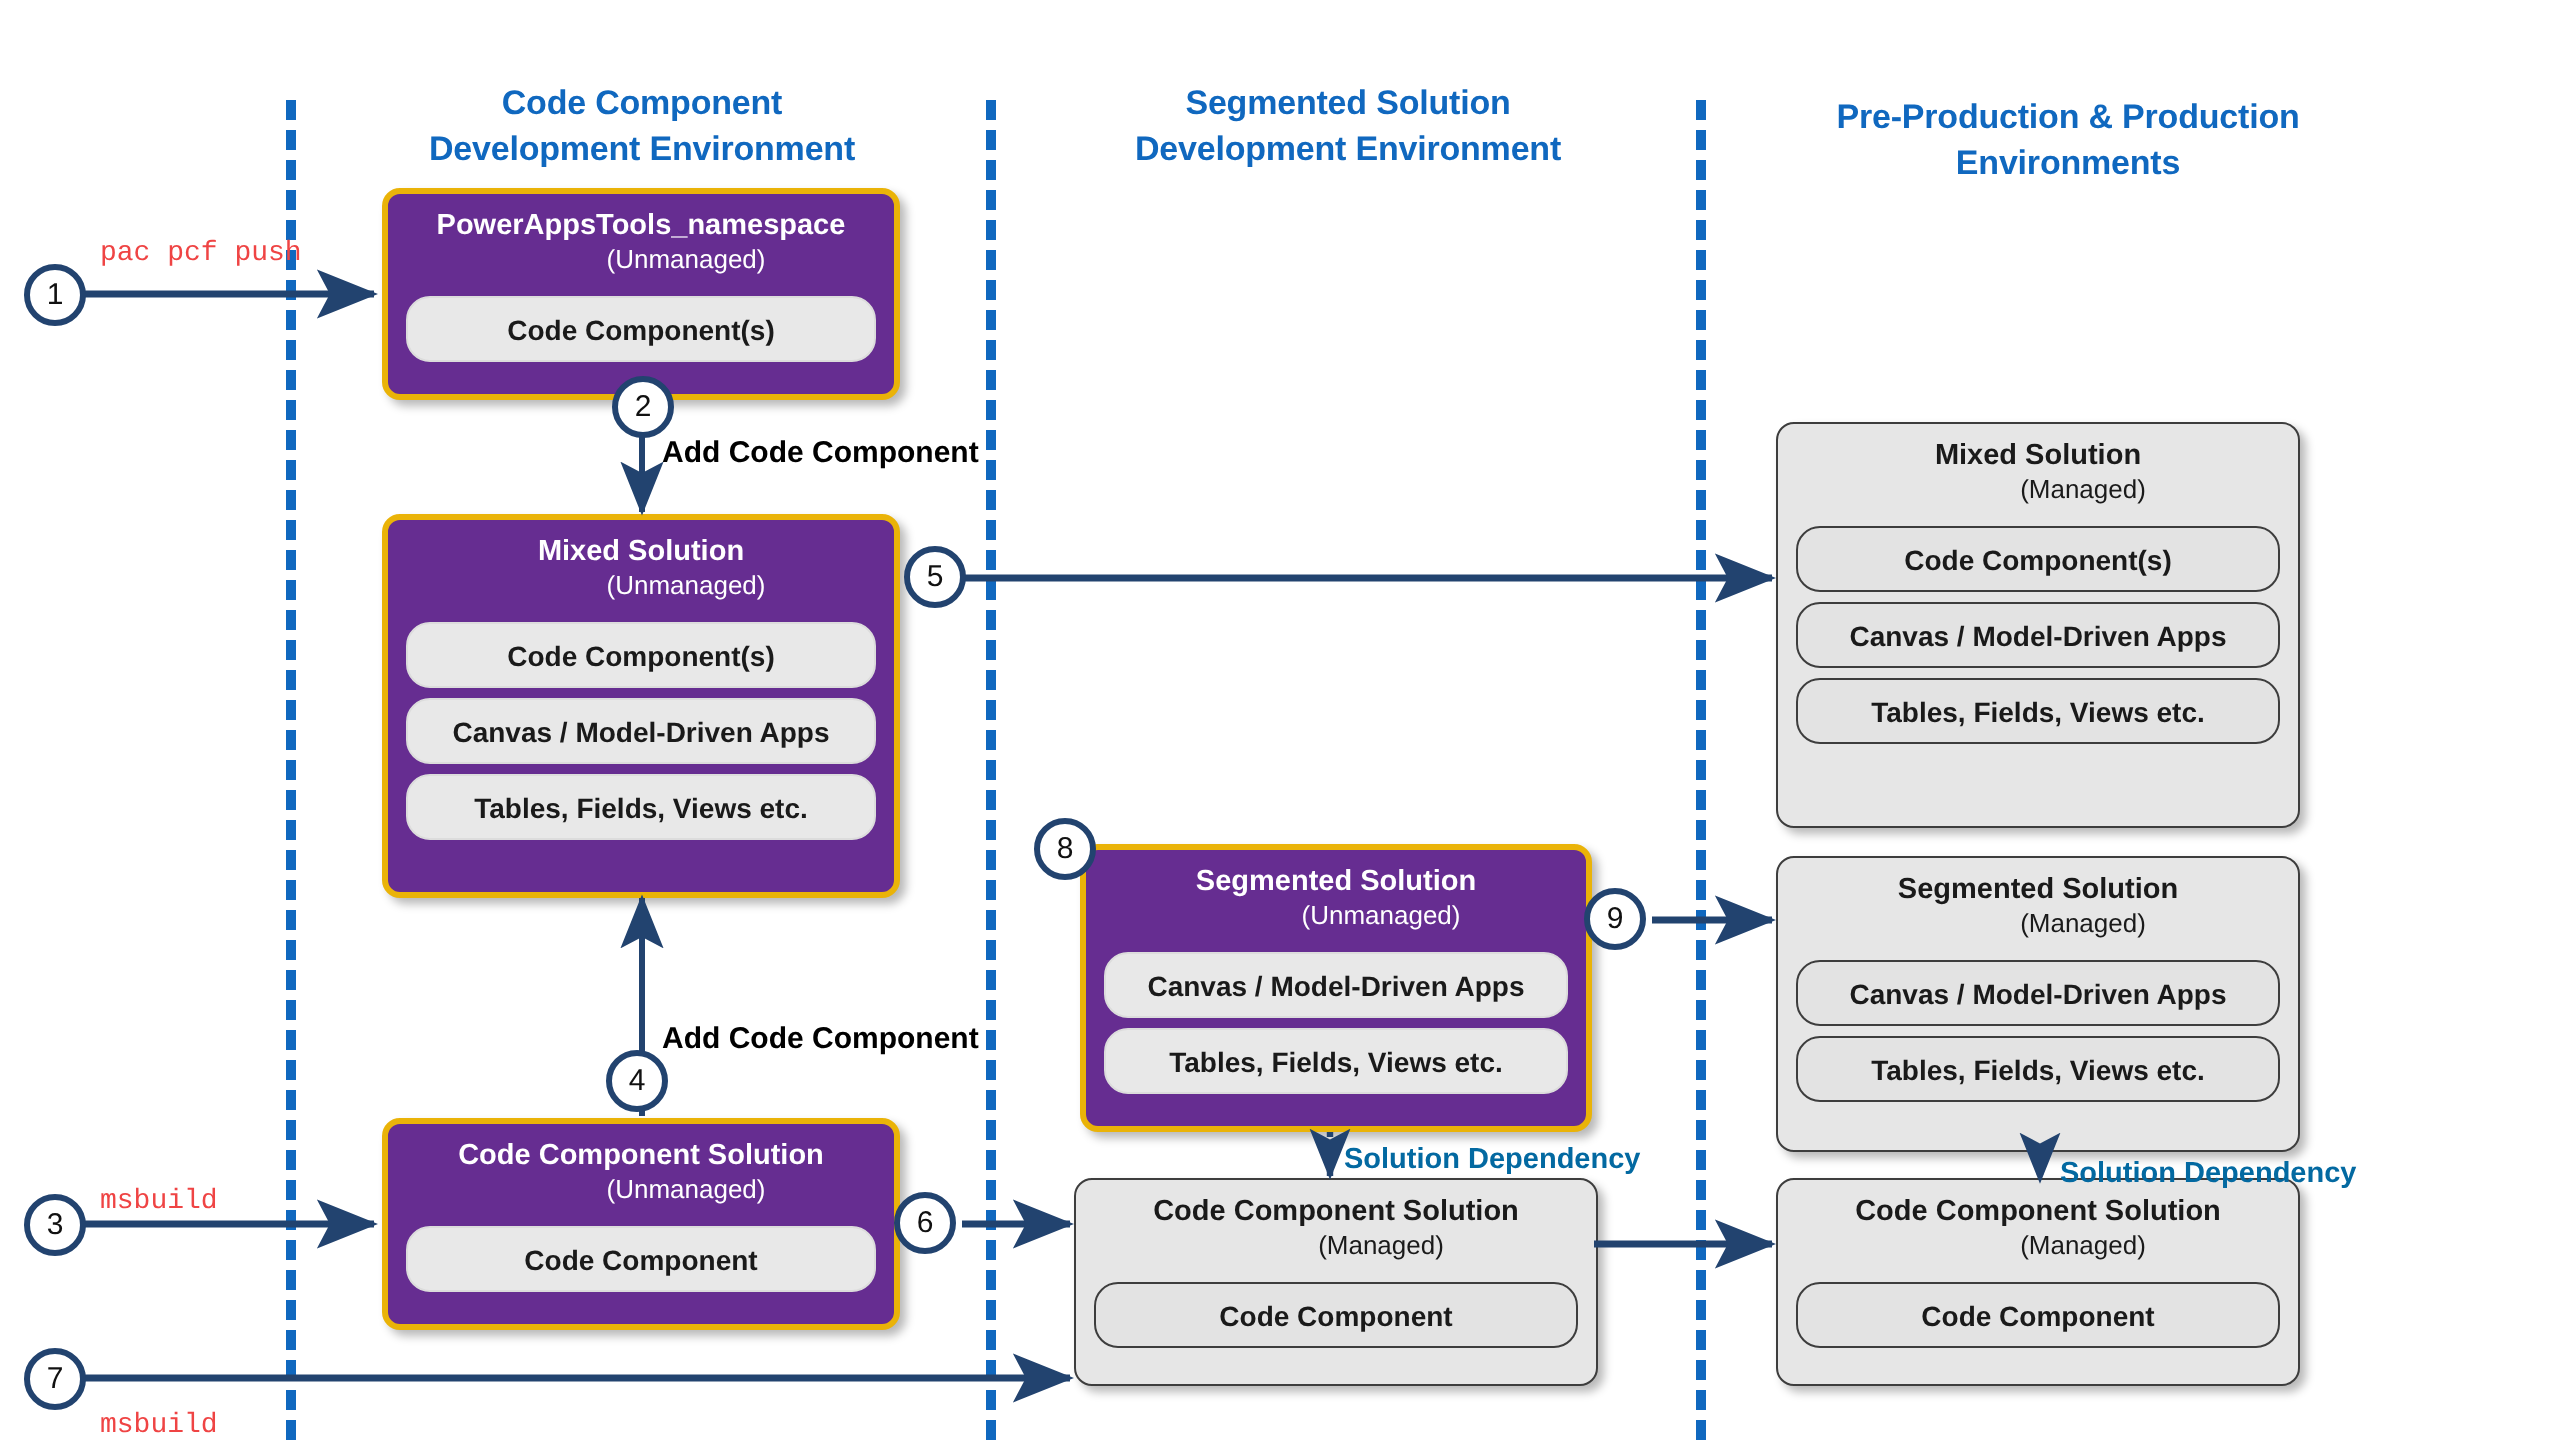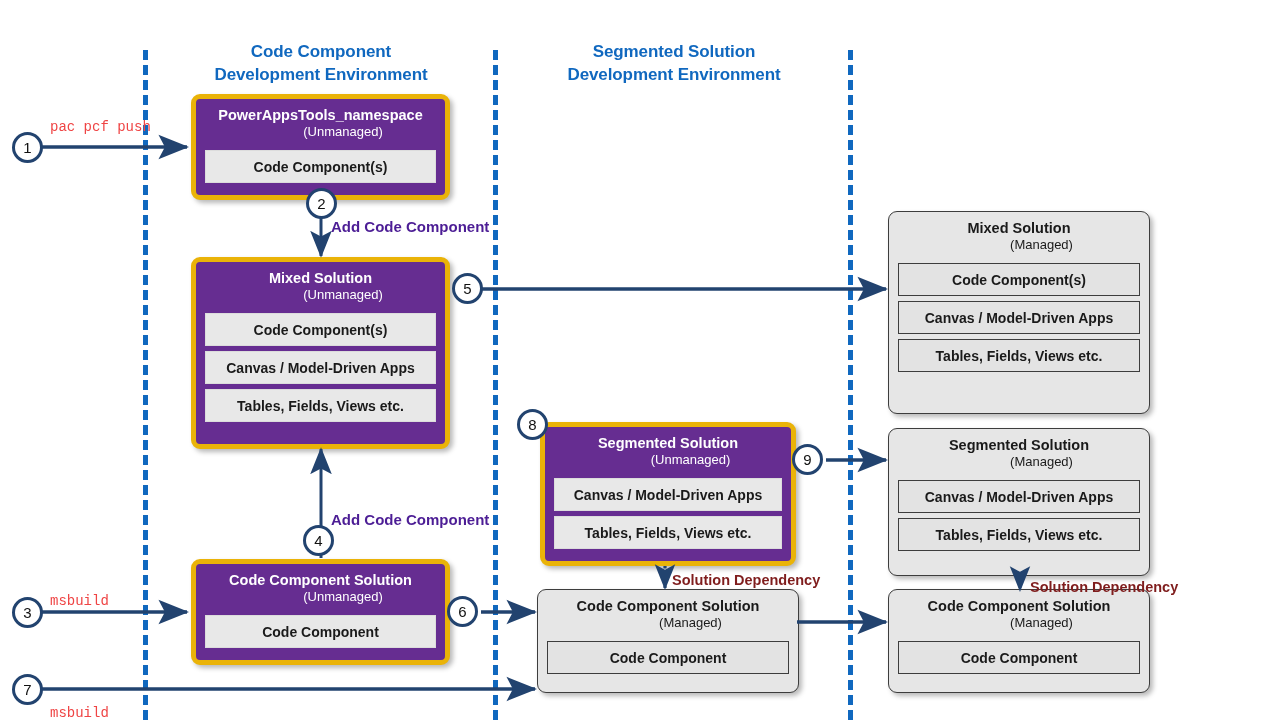--- a/index.html
+++ b/index.html
@@ -33,21 +33,21 @@
 
   
   .sol{
     position:absolute;
     border-radius:9px;
     box-sizing:border-box;
     box-shadow:3px 3px 5px rgba(0,0,0,0.28);
   }
   .sol.purple{
     background:#662D91;
-    border:5px solid #eab308;
+    border:3px solid #eab308;
   }
   .sol.grey{
     background:#E6E6E6;
     border:1.4px solid #3d3d3d;
   }
   .sol-title{
     text-align:center;
     font-size:14.5px;
     font-weight:bold;
     line-height:17px;
@@ -58,21 +58,21 @@
   .sol-sub{
     display:block;
     font-size:13px;
     font-weight:normal;
     line-height:16px;
     margin-left:45px;
   }
   .rows{padding:5px 9px 9px 9px;}
   .row{
     background:#E8E8E8;
-    border-radius:0;
+    border-radius:12px;
     text-align:center;
     font-size:14px;
     font-weight:bold;
     color:#1a1a1a;
     height:33px;
     line-height:33px;
     margin-top:5px;
     box-sizing:border-box;
   }
   .sol.purple .row{border:1px solid #dcdcdc;}
@@ -104,49 +104,53 @@
     font-size:14px;
     color:#ef4444;
     white-space:pre;
     line-height:18px;
     z-index:12;
   }
   .flow-label{
     position:absolute;
     font-size:15px;
     font-weight:bold;
-    color:#4c1d95;
+    color:#000000;
     white-space:nowrap;
     z-index:12;
   }
   .dep-label{
     position:absolute;
     font-size:14.5px;
     font-weight:bold;
-    color:#7f1d1d;
+    color:#0369a1;
     white-space:nowrap;
     z-index:12;
   }
 </style>
 </head>
 <body>
 
 <div id="stage">
 
   <div class="lane-divider" style="left:143px;"></div>
   <div class="lane-divider" style="left:493px;"></div>
   <div class="lane-divider" style="left:848px;"></div>
 
   <div class="col-title" style="left:180px;top:40px;width:282px;">
     <div>Code Component</div>
     <div>Development Environment</div>
   </div>
   <div class="col-title" style="left:533px;top:40px;width:282px;">
     <div>Segmented Solution</div>
     <div>Development Environment</div>
+  </div>
+  <div class="col-title" style="left:888px;top:47px;width:292px;">
+    <div>Pre-Production &amp; Production</div>
+    <div>Environments</div>
   </div>
 
   <svg id="wires" viewBox="0 0 1280 720">
     <defs>
       <marker id="arrowhead" markerWidth="9" markerHeight="8" refX="8.4" refY="4" orient="auto" markerUnits="strokeWidth">
         <path d="M0,0.4 L9,4 L0,7.6 L1.9,4 Z" fill="#22436F"></path>
       </marker>
       <marker id="arrowheadsm" markerWidth="8" markerHeight="7" refX="7.4" refY="3.5" orient="auto" markerUnits="strokeWidth">
         <path d="M0,0.3 L8,3.5 L0,6.7 L1.7,3.5 Z" fill="#22436F"></path>
       </marker>

